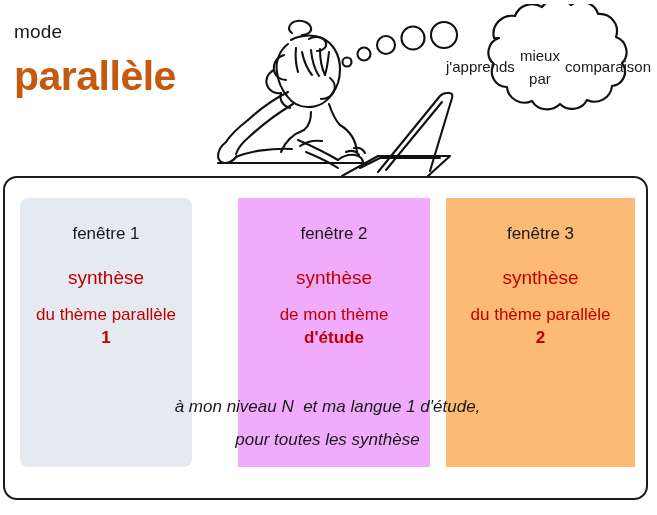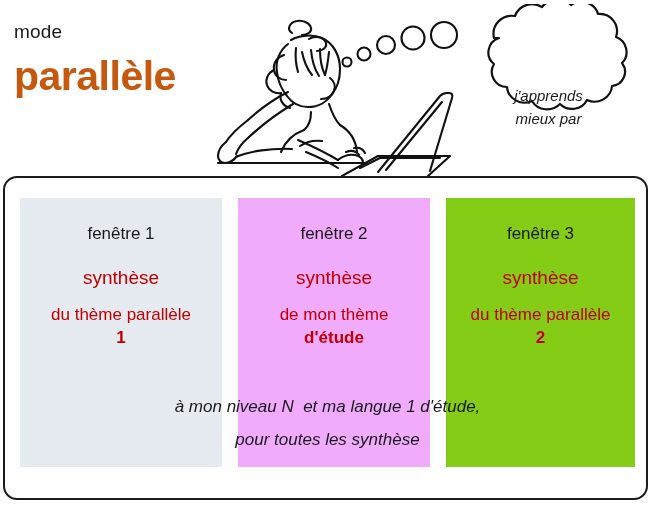--- a/index.html
+++ b/index.html
@@ -69,29 +69,28 @@
     width: 205px;
     height: 126px;
   }
   #thought-bubble svg { display:block; }
   #bubble-text {
     position: absolute;
     left: 0; top: 0;
     width: 205px;
     height: 126px;
     display: flex;
-    flex-direction: column;
+    flex-direction: row;
     align-items: center;
-    justify-content: flex-end;
+    justify-content: flex-start;
     font-size: 15px;
     color: #1a1a1a;
     line-height: 1.55;
     text-align: center;
     pointer-events: none;
-    font-style: italic;
   }
 
   
   #panel {
     position: absolute;
     left: 3px;
     top: 176px;
     width: 645px;
     height: 324px;
     border: 2.5px solid #1b1b1b;
@@ -106,21 +105,21 @@
     height: 100%;
   }
   .column {
     position: absolute;
     top: 20px;
     height: 269px;
     box-sizing: border-box;
     padding-top: 26px;
     text-align: center;
   }
-  #col-0 { left: 15px;  width: 202px; background: #e5eaf1; }
+  #col-0 { left: 15px;  width: 172px; background: #e5eaf1; border-radius: 8px; }
   #col-1 { left: 233px; width: 192px; background: #d3f0f2; }
   #col-2 { left: 441px; width: 189px; background: #c9e8fb; }
 
   .col-title {
     font-size: 17px;
     color: #1a1a1a;
     line-height: 1.2;
   }
   .col-heading {
     font-size: 19px;
@@ -241,20 +240,21 @@
                c-1 12 -14 19 -25 14
                c-5 10 -19 12 -27 4
                c-8 8 -22 7 -28 -3
                c-11 5 -24 -2 -25 -14
                c-12 0 -19 -13 -13 -23
                c-9 -7 -7 -22 5 -26 Z"></path>
     </svg>
     <div id="bubble-text">
       <div>j'apprends</div>
       <div>mieux par</div>
+      <div>comparaison</div>
     </div>
   </div>
 </div>
 
 <div id="panel">
   <div id="columns">
 
     <div class="column" id="col-0" style="background: rgb(229, 234, 241);">
       <div class="col-title">fenêtre 1</div>
       <div class="col-heading">synthèse</div>
@@ -266,21 +266,21 @@
 
     <div class="column" id="col-1" style="background: #f0abfc;">
       <div class="col-title">fenêtre 2</div>
       <div class="col-heading">synthèse</div>
       <div class="col-desc">
         <span>de mon thème</span>
         <span class="num">d'étude</span>
       </div>
     </div>
 
-    <div class="column" id="col-2" style="background: #84cc16;">
+    <div class="column" id="col-2" style="background: #fdba74;">
       <div class="col-title">fenêtre 3</div>
       <div class="col-heading">synthèse</div>
       <div class="col-desc">
         <span>du thème parallèle</span>
         <span class="num">2</span>
       </div>
     </div>
 
   </div>
 

